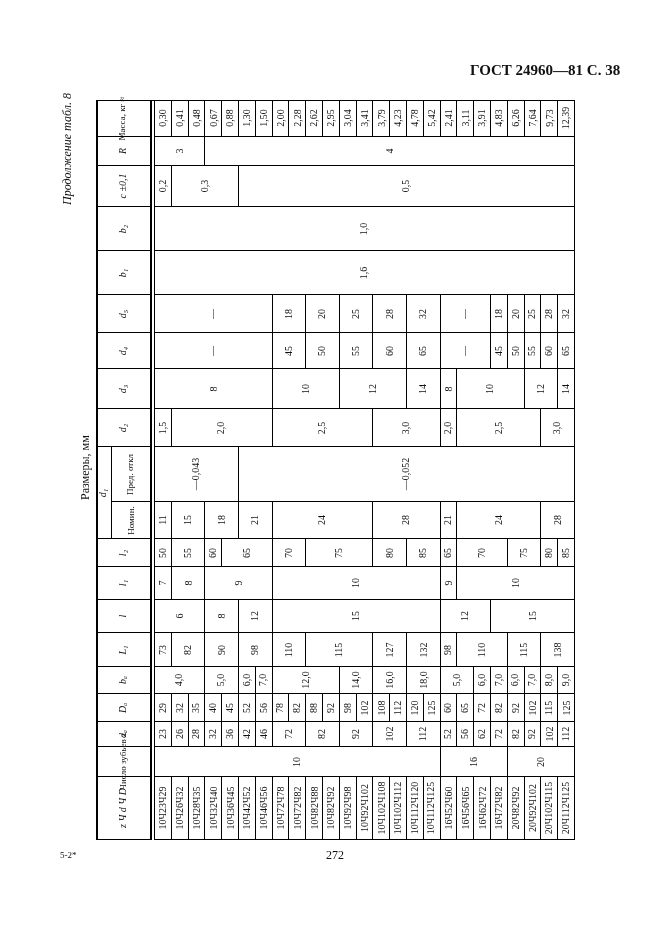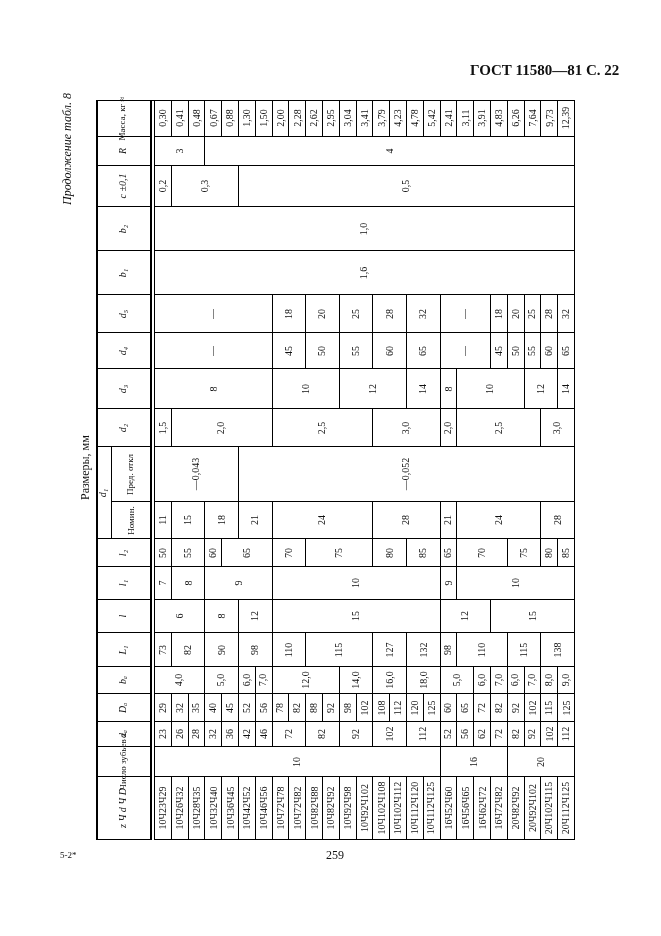--- a/index.html
+++ b/index.html
@@ -18,21 +18,21 @@
   .cell span { display:inline-block; transform:rotate(-90deg); white-space:nowrap; font-size:10px; line-height:1; }
   .hcell span { font-size:10px; font-style:italic; text-align:center; }
   .hcell span.plain { font-style:normal; font-size:9px; }
   .frame-left { position:absolute; left:96px; top:100px; width:2px; height:740px; background:#000; }
   .frame-dbl { position:absolute; left:151px; top:100px; width:4px; height:740px; border-left:1px solid #000; border-right:1px solid #000; box-sizing:border-box; }
   .frame-top { position:absolute; left:96px; top:100px; width:478px; height:1px; background:#000; }
 </style>
 </head>
 <body>
 
-<div class="abs hdr-title">ГОСТ 11580—81 С. 22</div>
+<div class="abs hdr-title">ГОСТ 24960—81 С. 38</div>
 <div class="abs side caption">Продолжение табл. 8</div>
 <div class="abs side units">Размеры, мм</div>
 
 <div id="tbl">
   <div class="frame-top"></div>
   <div class="frame-left"></div>
   <div class="frame-dbl"></div>
 <div class="cell hcell" style="left: 96px; top: 100px; width: 55px; height: 37px;">
       <span class="plain">Масса, кг ≈</span>
     </div>
@@ -713,13 +713,13 @@
     </div>
     <div class="cell dcell" style="left: 558.2px; top: 777px; width: 16.8px; height: 63px;">
       <span>20Ч112Ч125</span>
     </div>
     <div class="cell hcell" style="left: 96px; top: 447px; width: 16px; height: 92px;">
       <span>d₁</span>
     </div>
   </div>
 
 <div class="abs footl">5-2*</div>
-<div class="abs pnum">259</div>
+<div class="abs pnum">272</div>
 
 </body></html>

